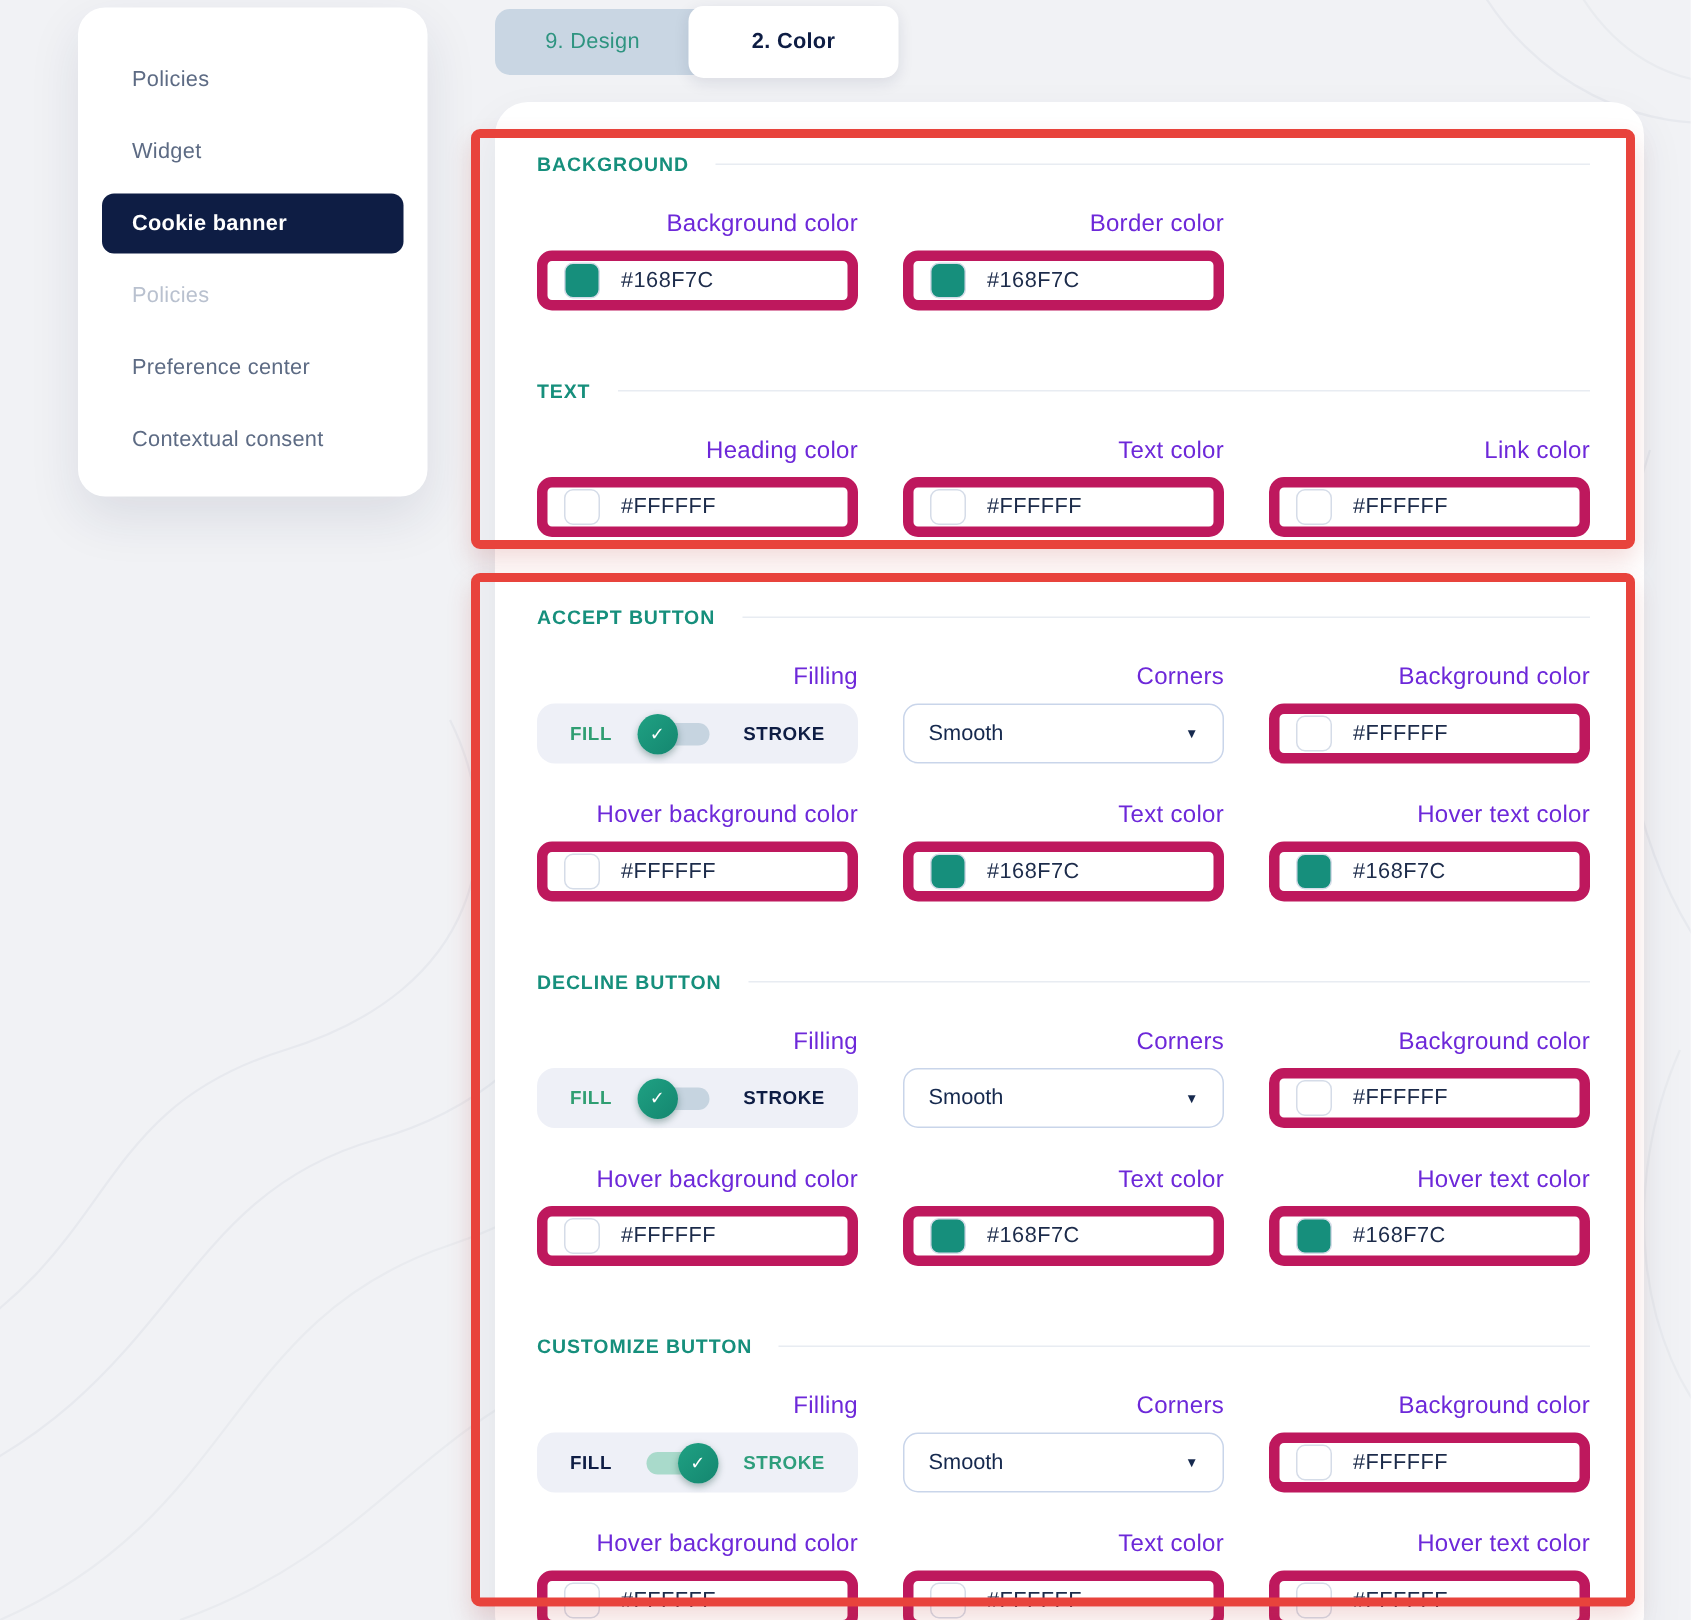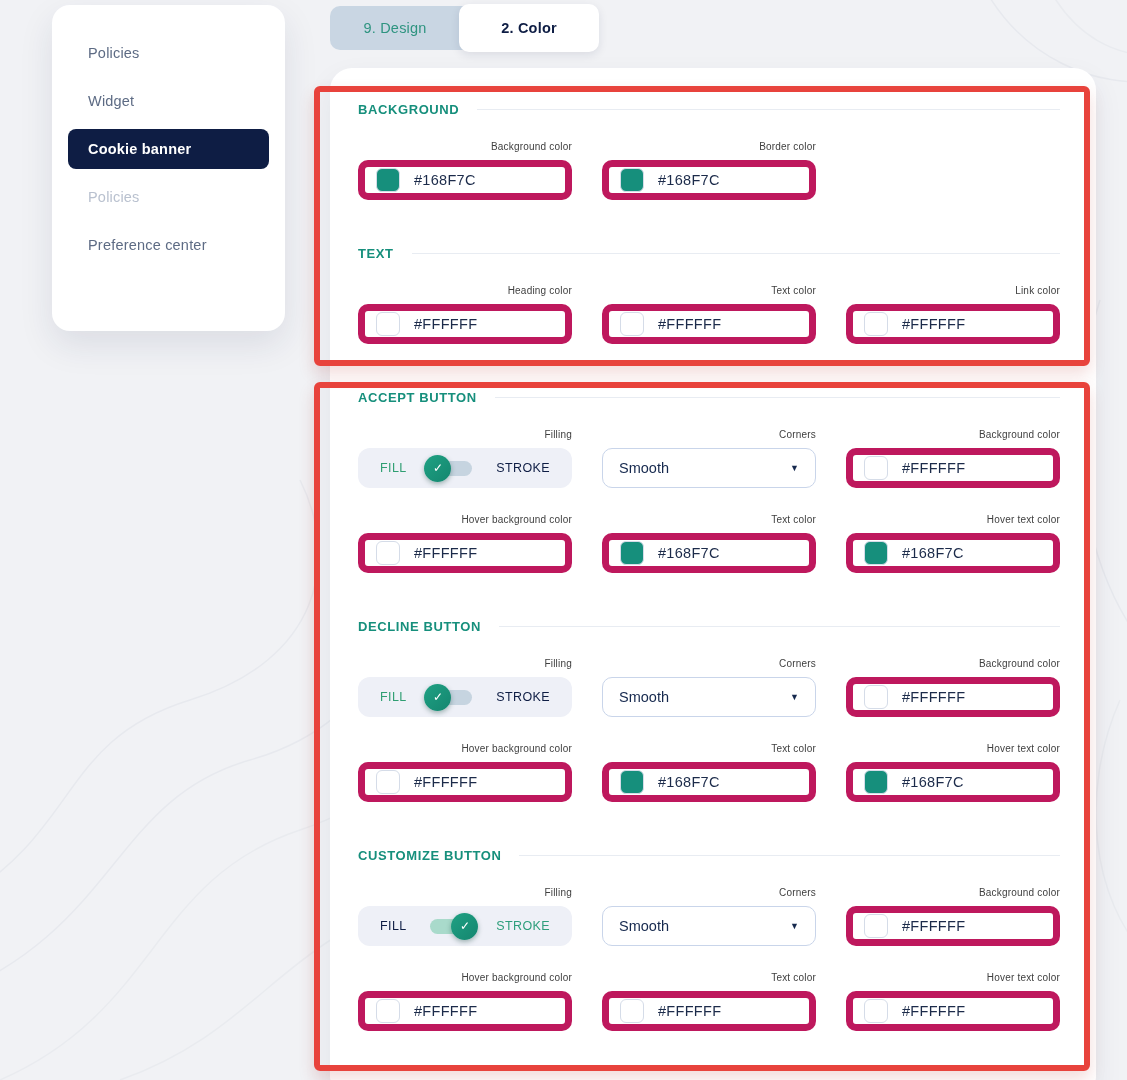--- a/index.html
+++ b/index.html
@@ -39,42 +39,42 @@
   .section:first-child { margin-top:0; }
   .section-header { display:flex; align-items:center; }
   .section-title { font-size:13px; font-weight:bold; letter-spacing:.6px;
     color:#168f7c; text-transform:uppercase; white-space:nowrap; }
   .section-line { flex:1; height:1px; background:#e8ecf2; margin-left:18px; }
 
   .row { display:flex; margin-top:24px; }
   .row2 { margin-top:26px; }
   .col { width:214px; margin-right:30px; }
   .col:last-child { margin-right:0; }
-  .field-label { font-size:10px; color:#404040; letter-spacing:.2px;
+  .field-label { font-size:16px; color:#6d28d9; letter-spacing:.2px;
     margin-bottom:8px; }
 
   .color-input { height:40px; border:7px solid #be185d; border-radius:10px;
     display:flex; align-items:center; padding-left:11px; background:#fff;
     cursor:text; }
   .swatch { width:24px; height:24px; border-radius:6px; border:1px solid #d5dce8;
     flex:none; cursor:pointer; }
   .color-value { margin-left:14px; font-size:14.5px; color:#1c2b4a;
     letter-spacing:.3px; }
 
   .dropdown { height:40px; border:1px solid #c9d5ea; border-radius:10px;
     display:flex; align-items:center; justify-content:space-between;
     padding:0 16px; background:#fff; cursor:pointer; }
   .dropdown-value { font-size:14.5px; color:#16294e; }
   .dropdown-caret { font-size:9px; color:#16294e; }
 
   
   .toggle-group { height:40px; border-radius:12px; background:#eef0f7;
     display:flex; align-items:center; justify-content:space-between;
     padding:0 22px; cursor:pointer; }
-  .tg-label { font-size:12.5px; font-weight:normal; letter-spacing:.4px; }
+  .tg-label { font-size:12.5px; font-weight:bold; letter-spacing:.4px; }
   .switch { position:relative; width:42px; height:15px; border-radius:8px; }
   .knob { position:absolute; top:-6px; width:27px; height:27px; border-radius:50%;
     background:linear-gradient(135deg,#1fa183,#14866f); display:flex;
     align-items:center; justify-content:center; color:#fff; font-size:12px;
     box-shadow:0 2px 5px rgba(10,60,50,.35); }
   .toggle-group.fill .switch { background:#c6d4e0; }
   .toggle-group.fill .knob { left:-6px; }
   .toggle-group.fill .lbl-fill { color:#2f9e72; }
   .toggle-group.fill .lbl-stroke { color:#0e1d44; }
   .toggle-group.stroke .switch { background:#a9dacb; }
@@ -113,20 +113,23 @@
     </div>
     <div class="side-item active">
       <span>Cookie banner</span>
     </div>
     <div class="side-item disabled">
       <span>Policies</span>
     </div>
     <div class="side-item">
       <span>Preference center</span>
     </div>
+    <div class="side-item">
+      <span>Contextual consent</span>
+    </div>
   </nav>
 
   <div class="tabbar">
     <div class="tab tab-design">9. Design</div>
     <div class="tab tab-color">2. Color</div>
   </div>
 
   <main class="main-card">
 
     <section class="section">

